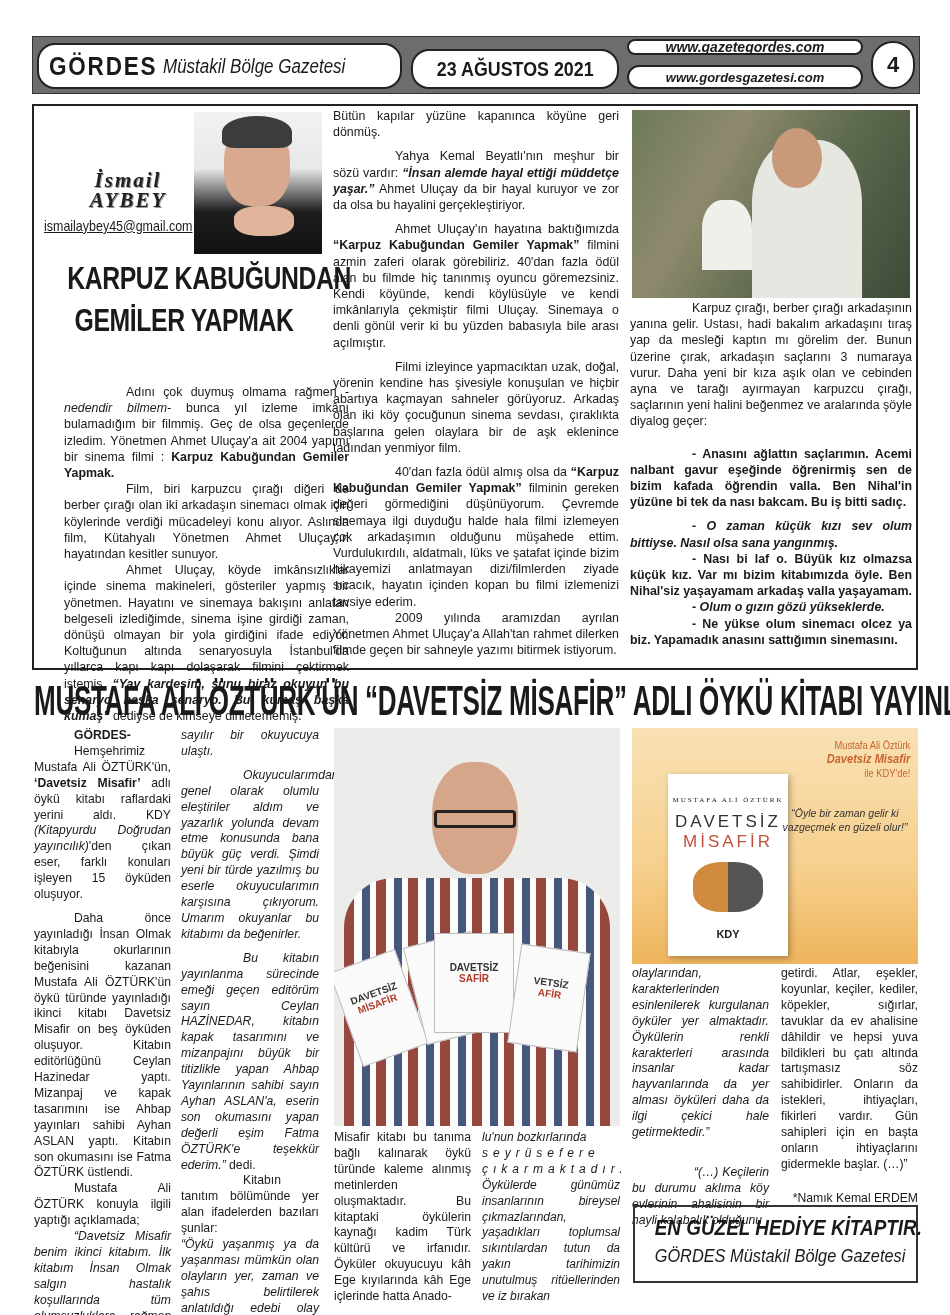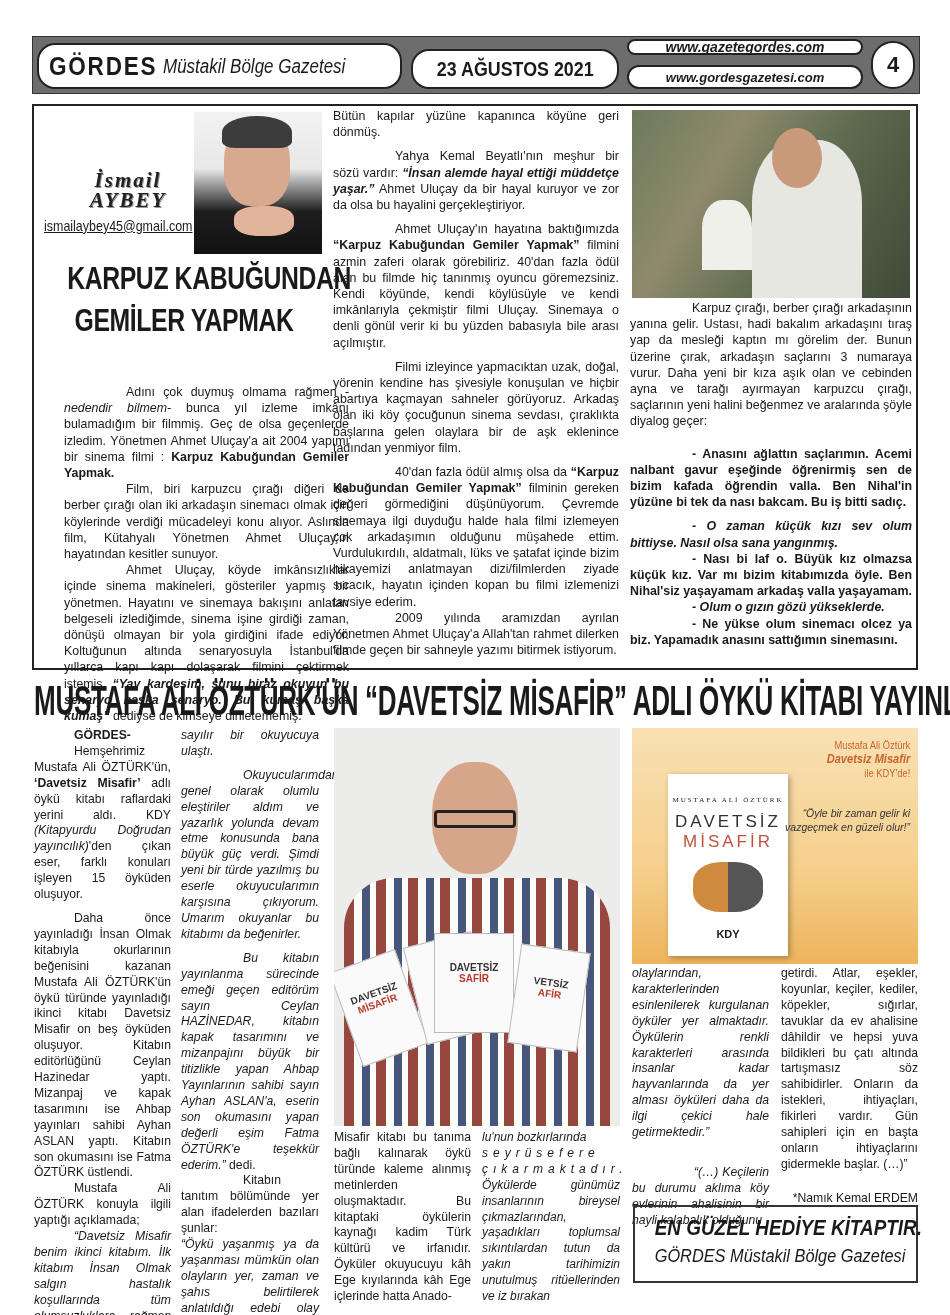--- a/index.html
+++ b/index.html
@@ -56,21 +56,21 @@
   .book .r{color:#b43b2b;display:block;}
   #book-promo{left:632px;top:728px;width:286px;height:236px;background:linear-gradient(180deg,#f8e1b4 0%,#f6cf8c 60%,#eeb45d 100%);overflow:hidden;}
   #promo-book{position:absolute;left:36px;top:46px;width:120px;height:182px;background:#fff;box-shadow:2px 2px 6px rgba(0,0,0,.3);text-align:center;}
   #promo-book .auth{font-family:"Liberation Serif",serif;font-size:7px;letter-spacing:2px;margin-top:22px;}
   #promo-book .title1{font-size:17px;letter-spacing:3px;margin-top:8px;color:#333;}
   #promo-book .title2{font-size:17px;letter-spacing:3px;color:#c0513e;}
   #promo-book .pets{width:70px;height:50px;margin:10px auto 0;border-radius:40%;background:linear-gradient(90deg,#d08a3e 0 50%,#555 50% 100%);}
   #promo-book .kdy{font-weight:bold;font-size:11px;margin-top:16px;}
   #promo-text1{position:absolute;right:8px;top:10px;text-align:right;font-size:11px;line-height:14px;color:#c9642e;transform:scaleX(0.85);transform-origin:right;}
   #promo-text1 .b{font-weight:bold;font-style:italic;font-size:13px;}
-  #promo-quote{position:absolute;right:8px;top:78px;width:130px;text-align:right;font-style:italic;font-size:10.5px;line-height:14px;color:#333;}
+  #promo-quote{position:absolute;right:8px;top:78px;width:130px;text-align:center;font-style:italic;font-size:10.5px;line-height:14px;color:#333;}
   #ad-box{left:633px;top:1205px;width:285px;height:78px;border:2px solid #333;box-sizing:border-box;text-align:center;}
   #ad-line1{font-weight:bold;font-style:italic;font-size:22px;line-height:30px;margin-top:6px;white-space:nowrap;transform:scaleX(0.86);display:block;}
   #ad-line2{font-style:italic;font-size:19px;line-height:26px;white-space:nowrap;transform:scaleX(0.86);display:block;}
   .ital{font-style:italic;}
   .b{font-weight:bold;}
 </style>
 </head>
 <body>
 
 <div id="masthead" class="abs">

